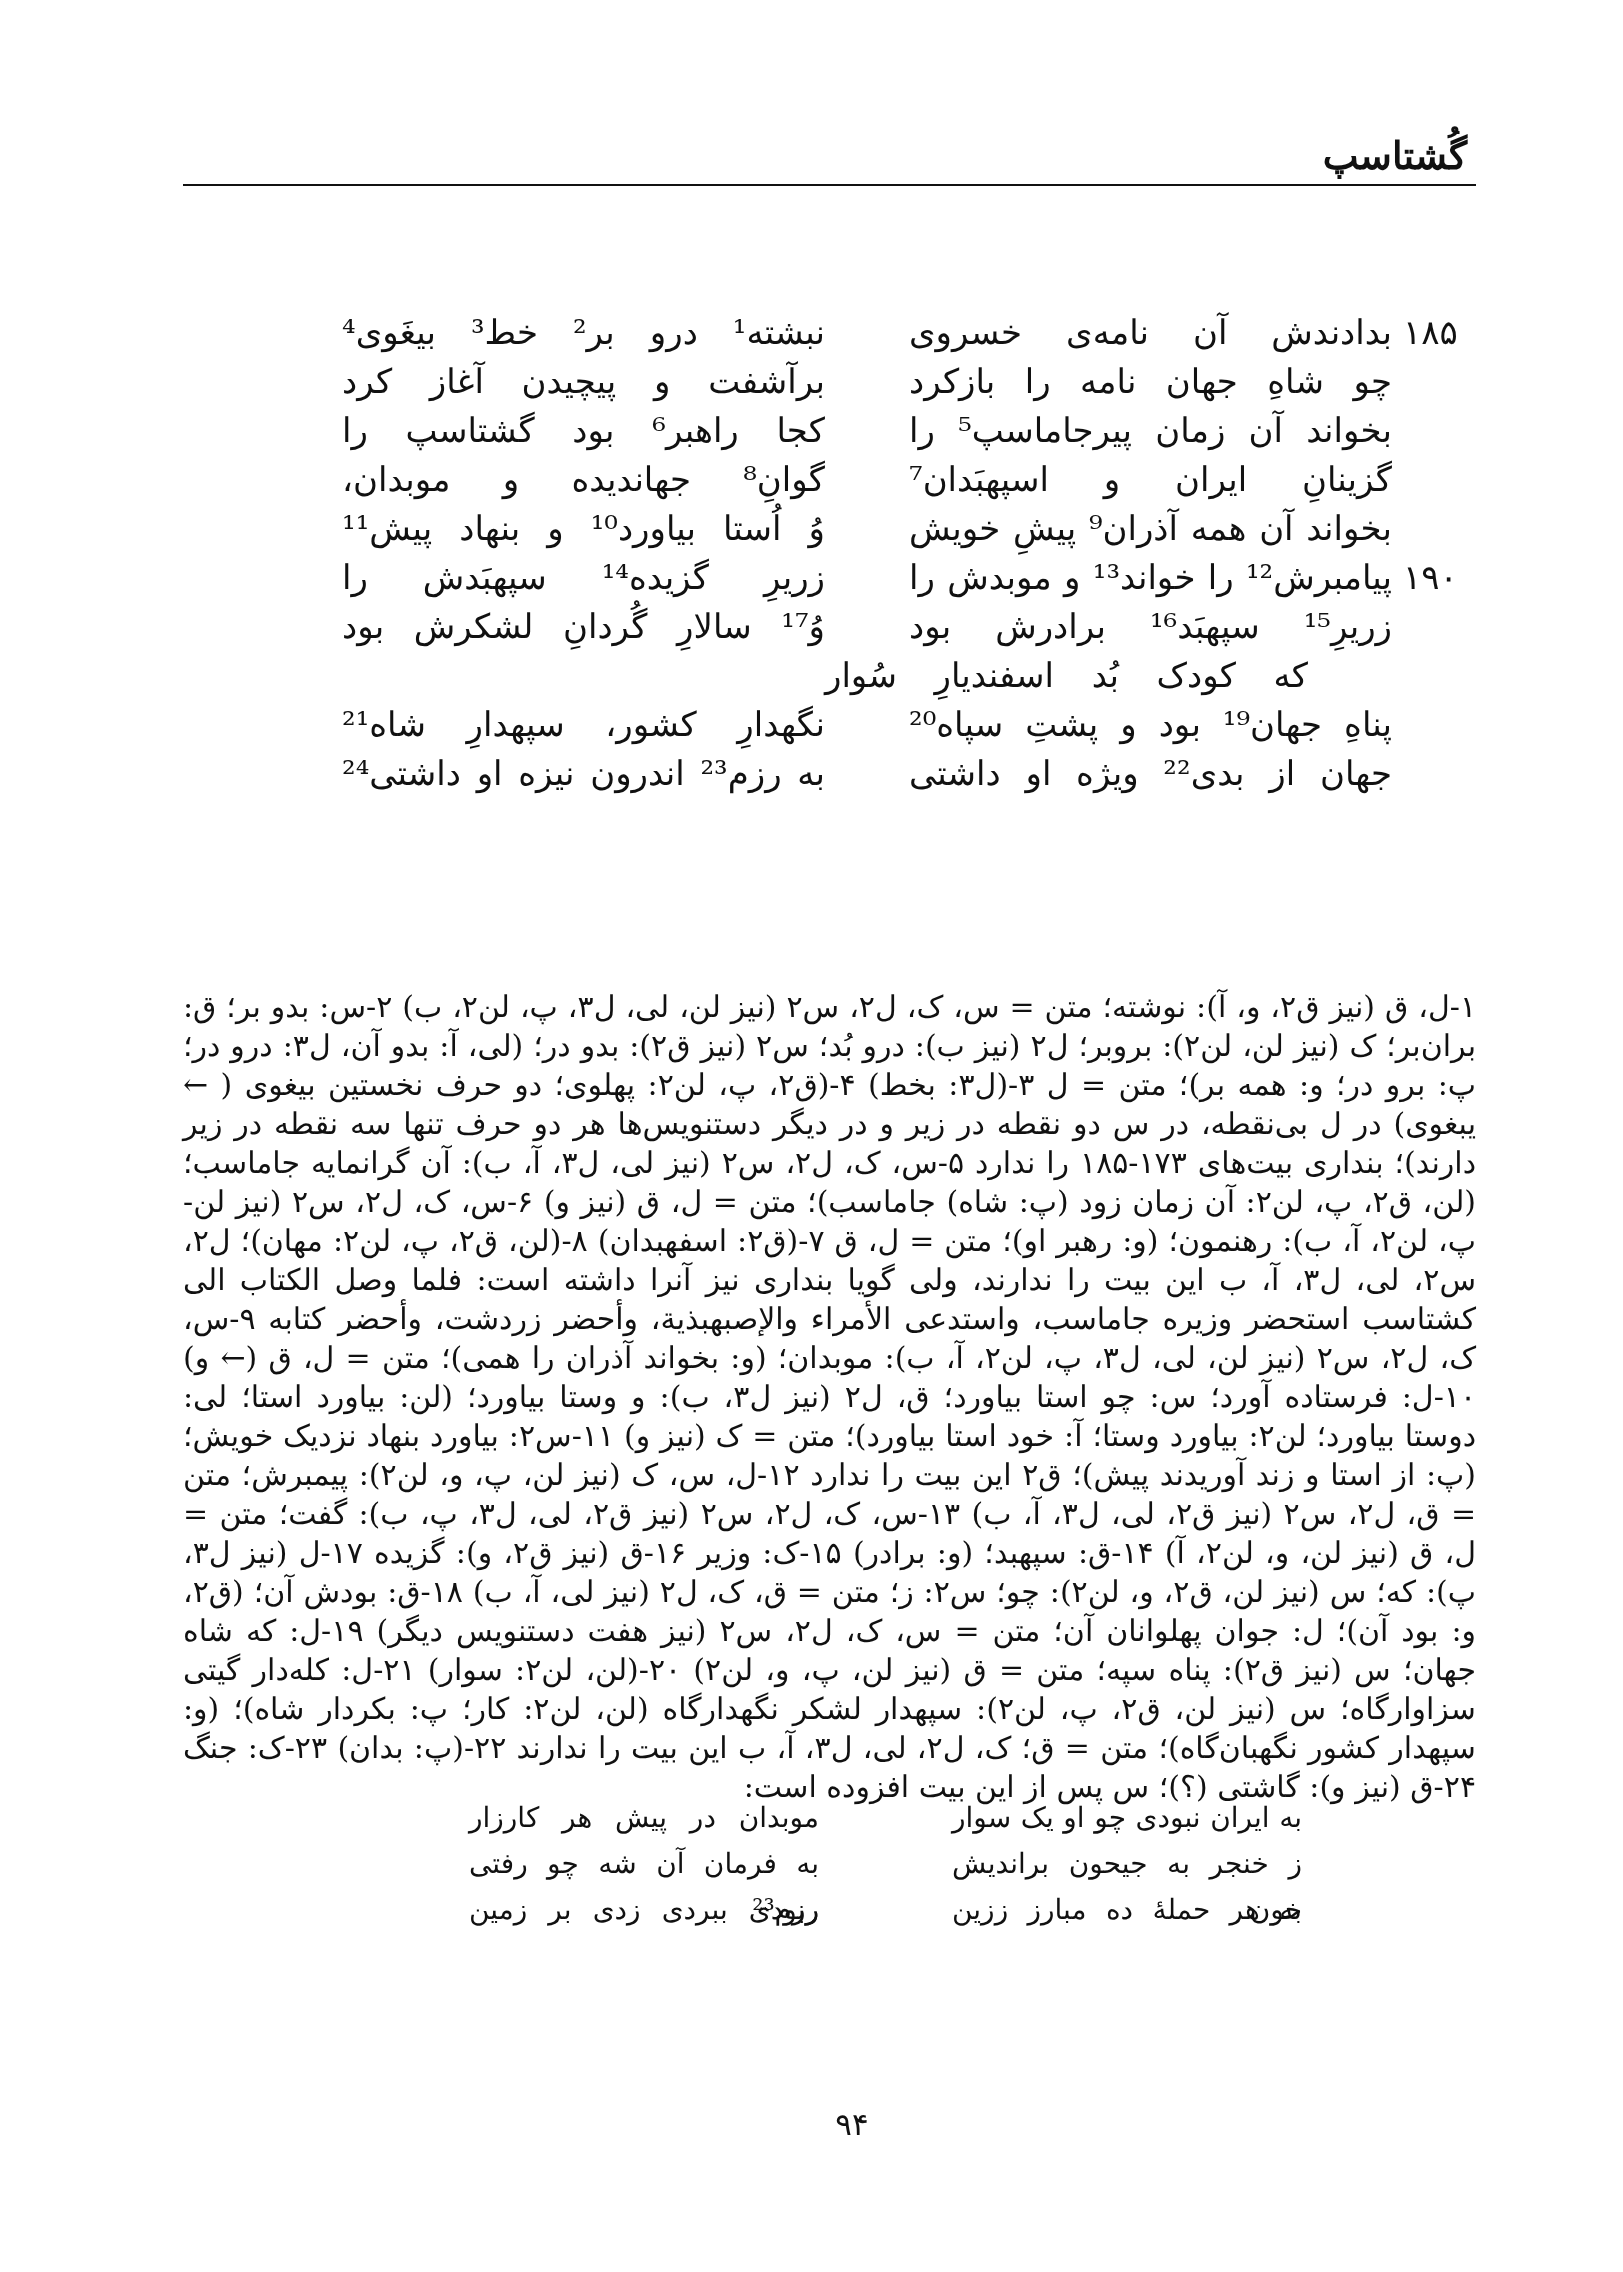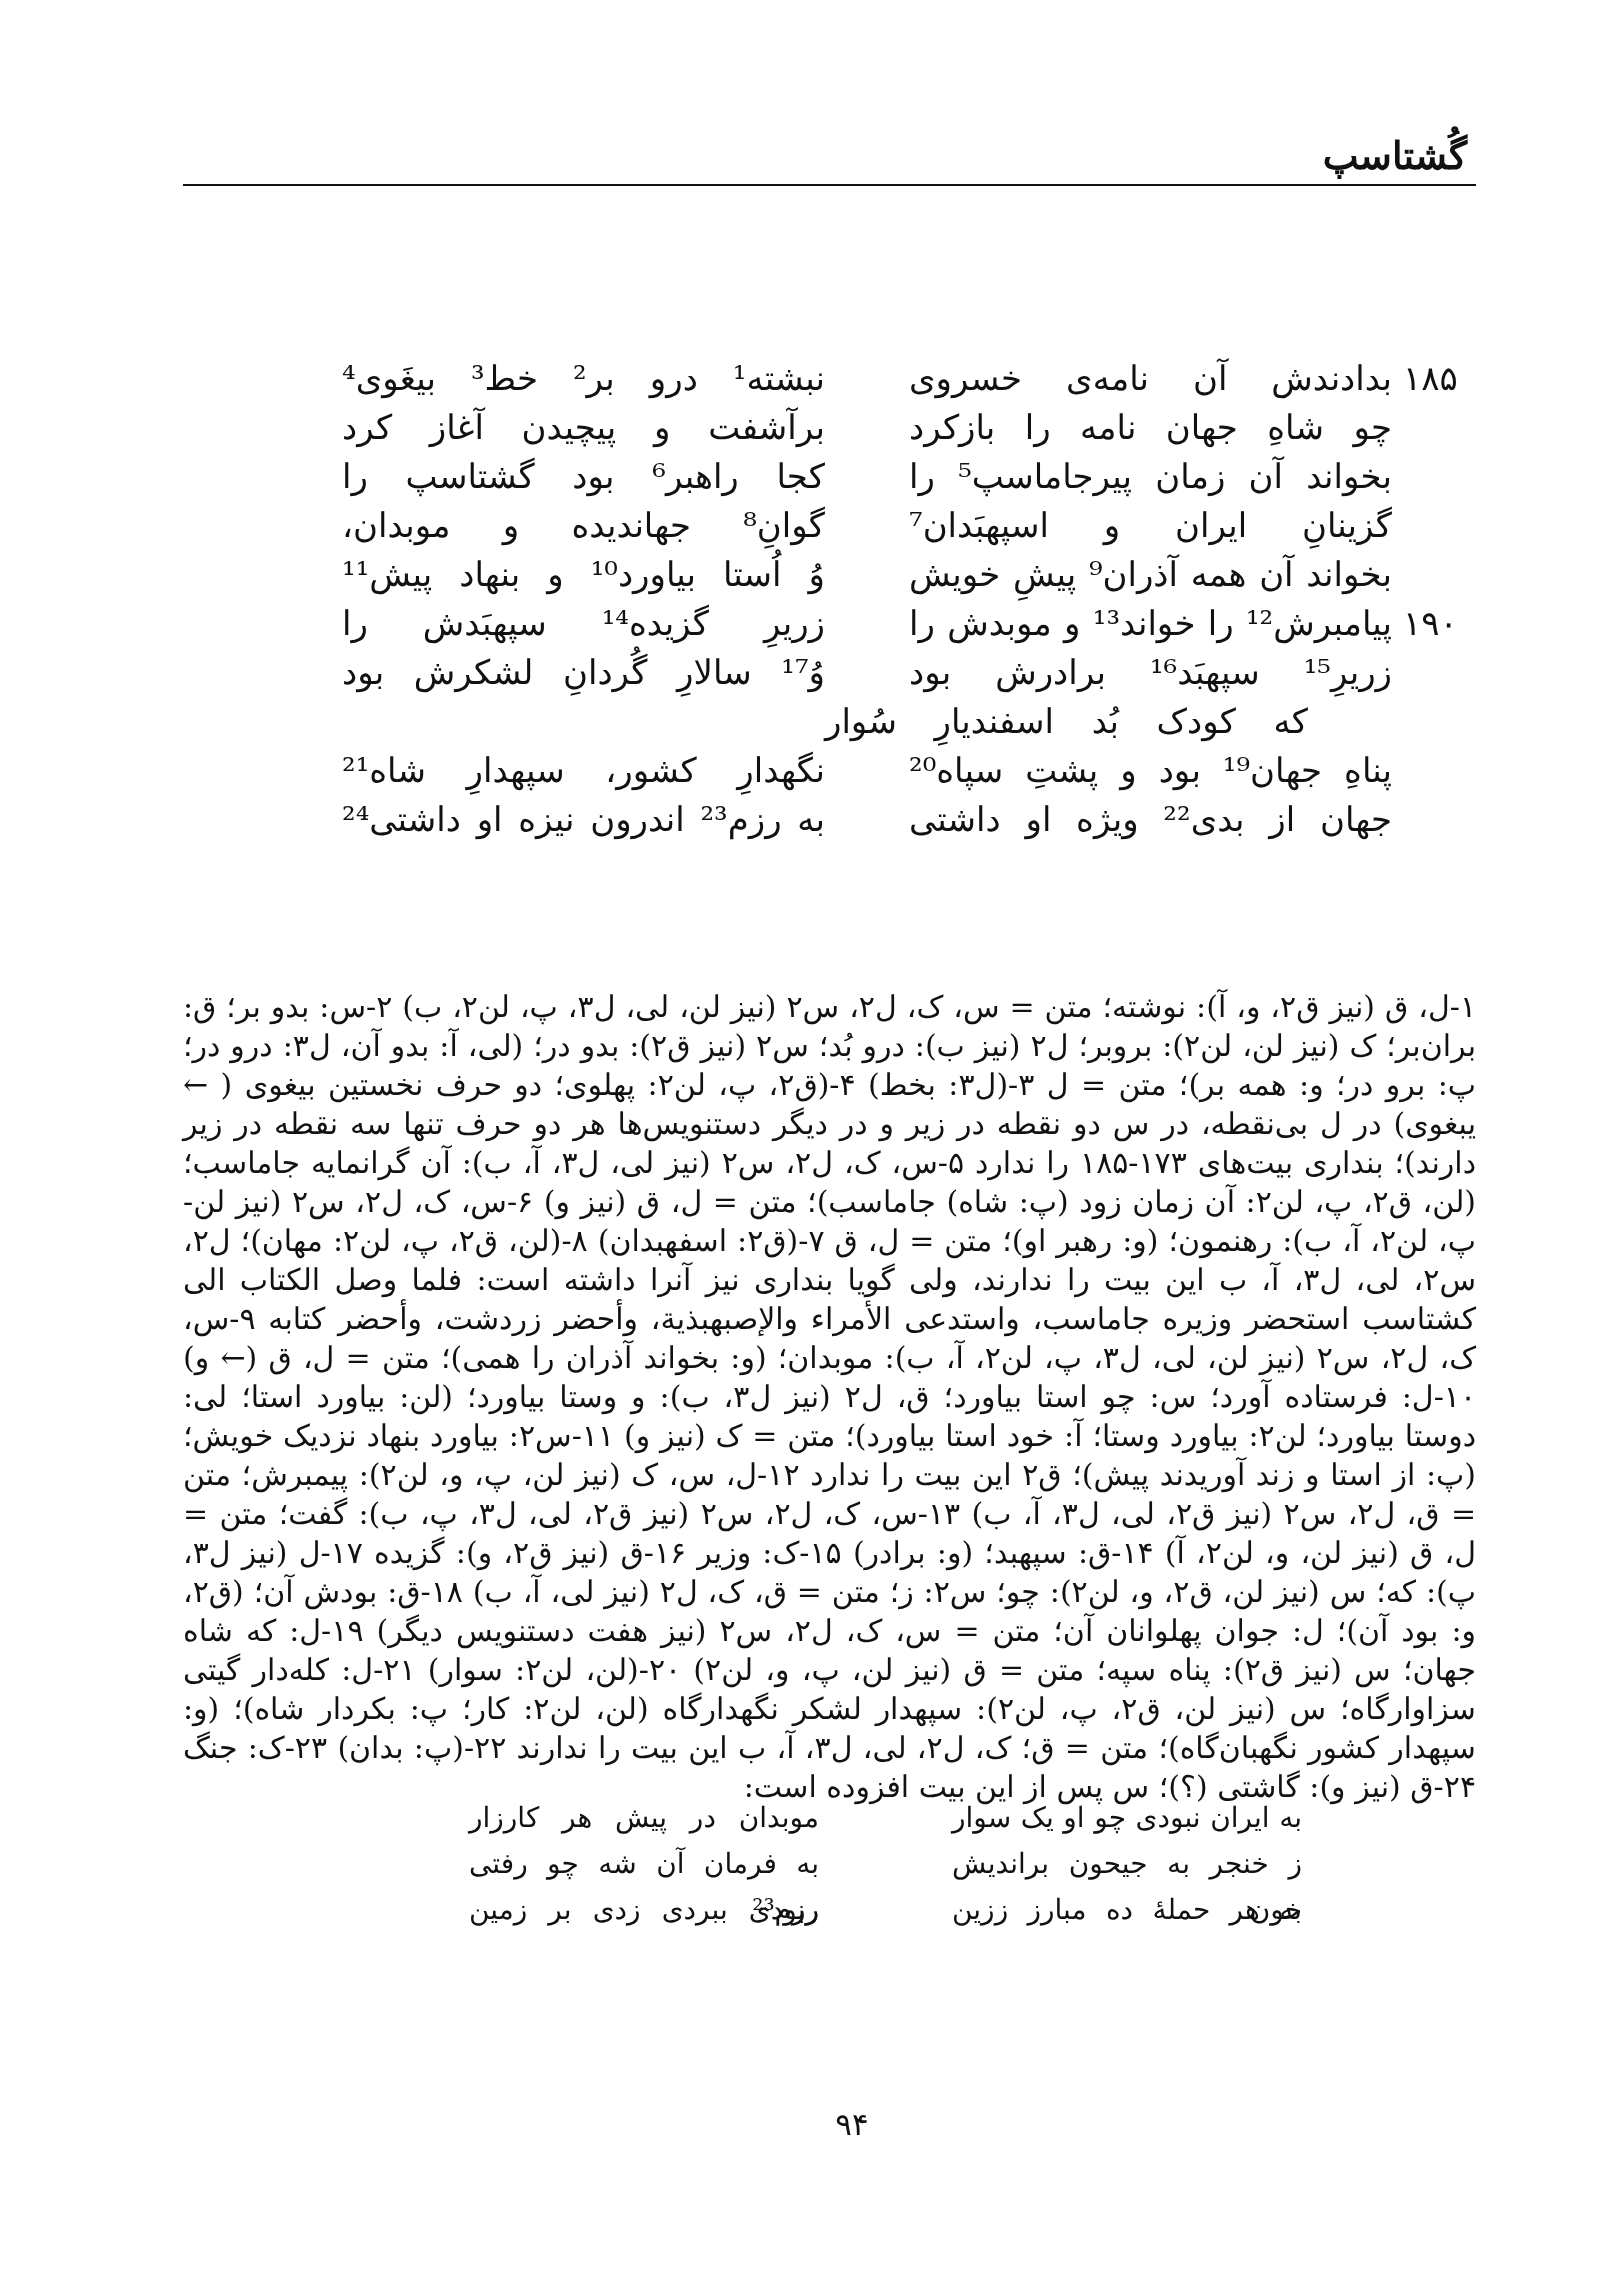--- a/index.html
+++ b/index.html
@@ -20,21 +20,21 @@
     direction: rtl;
   }
   .verse-row {
     display: flex; flex-direction: row; height: 49px; align-items: baseline;
     font-size: 34px; line-height: 49px;
   }
   .verse-num {
     width: 77px; text-align: center; flex: none;
   }
   .hemistich {
-    width: 483px; flex: none; text-align: justify; text-align-last: justify; margin-top: 46px;
+    width: 483px; flex: none; text-align: justify; text-align-last: justify;
   }
   .gap { width: 84px; flex: none; }
   .footnotes {
     position: absolute; top: 987px; left: 183px; width: 1293px;
     direction: rtl; font-size: 30px; line-height: 39px; text-align: justify;
   }
   .added-verses {
     position: absolute; top: 1795px; left: 336px; width: 966px; direction: rtl;
   }
   .added-row {

